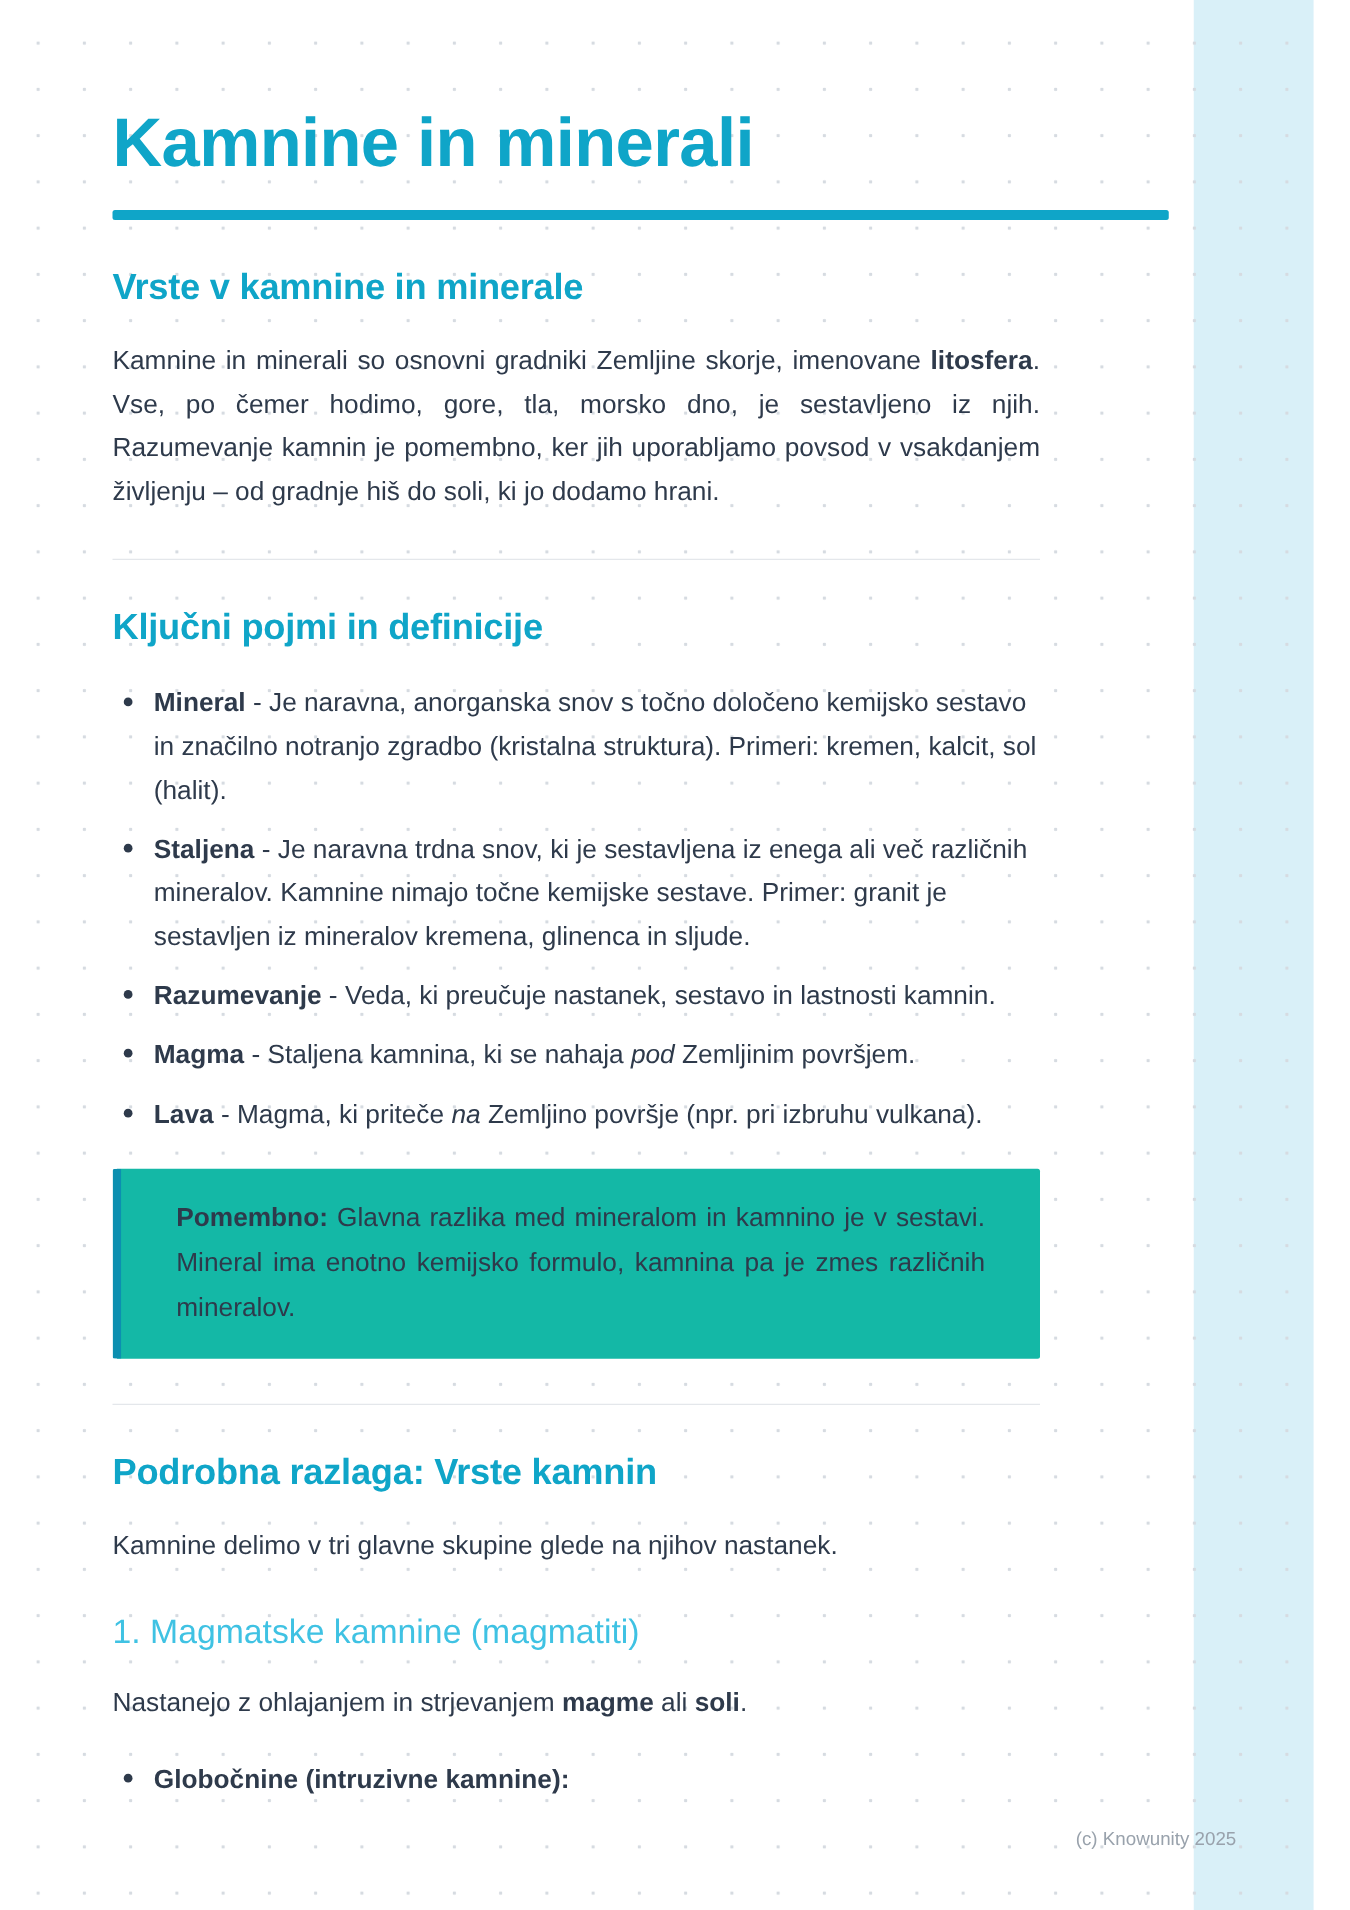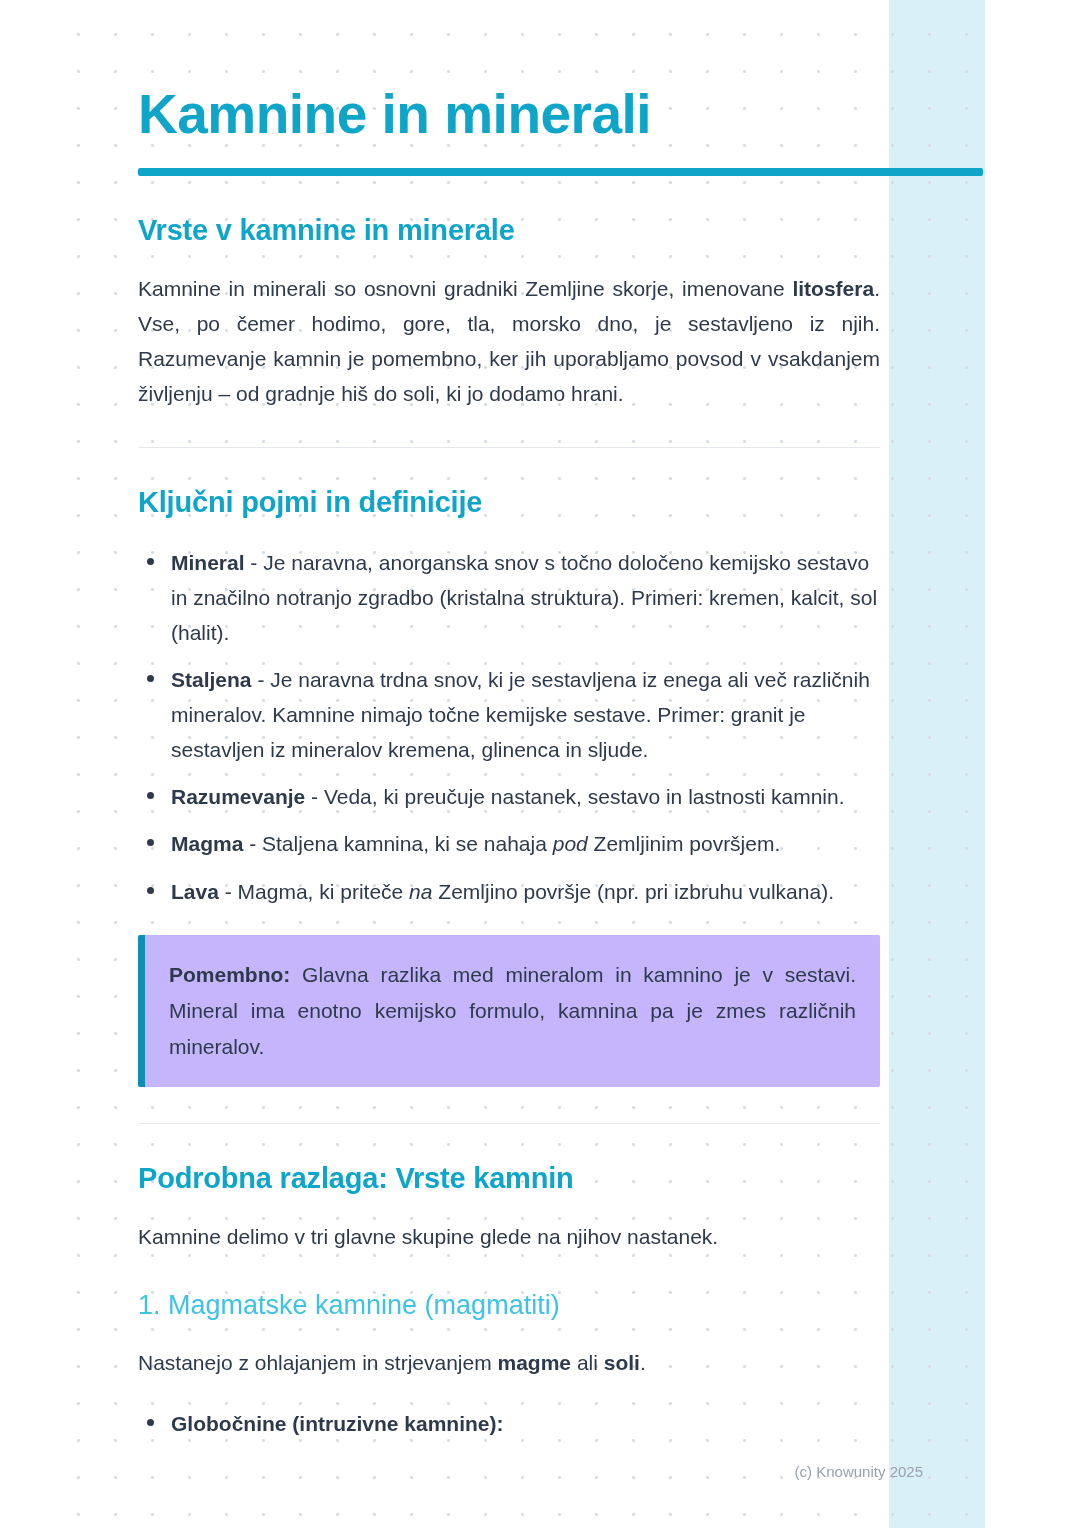--- a/index.html
+++ b/index.html
@@ -8,25 +8,24 @@
   }
   body {
     width: 1080px;
     height: 1528px;
     overflow: hidden;
     background: #ffffff;
     font-family: "Liberation Sans", "DejaVu Sans", sans-serif;
   }
   .page {
     position: relative;
-    width: 937px;
+    width: 1051px;
     height: 1528px;
     background: #ffffff;
     overflow: hidden;
-    margin-left: 48px;
   }
   .side-band {
     position: absolute;
     top: 0;
     right: 0;
     width: 96px;
     height: 100%;
     background: #D9F0F8;
     z-index: 0;
   }
@@ -112,24 +111,24 @@
     border-radius: 50%;
     background: #2E3A4B;
   }
   .term { font-weight: 700; }
   strong { font-weight: 700; }
   em { font-style: italic; }
   .callout {
     width: 742px;
     box-sizing: border-box;
     margin-top: 26px;
-    background: #c4b5fd;
+    background: #14b8a6;
     border-left: 7px solid #0C8FB0;
     border-radius: 2px;
-    padding: 22px 24px;
+    padding: 22px 44px;
     font-size: 21px;
     line-height: 1.72;
     color: #2E3A4B;
     text-align: justify;
   }
   .footer {
     position: absolute;
     top: 1463px;
     right: 62px;
     z-index: 3;

